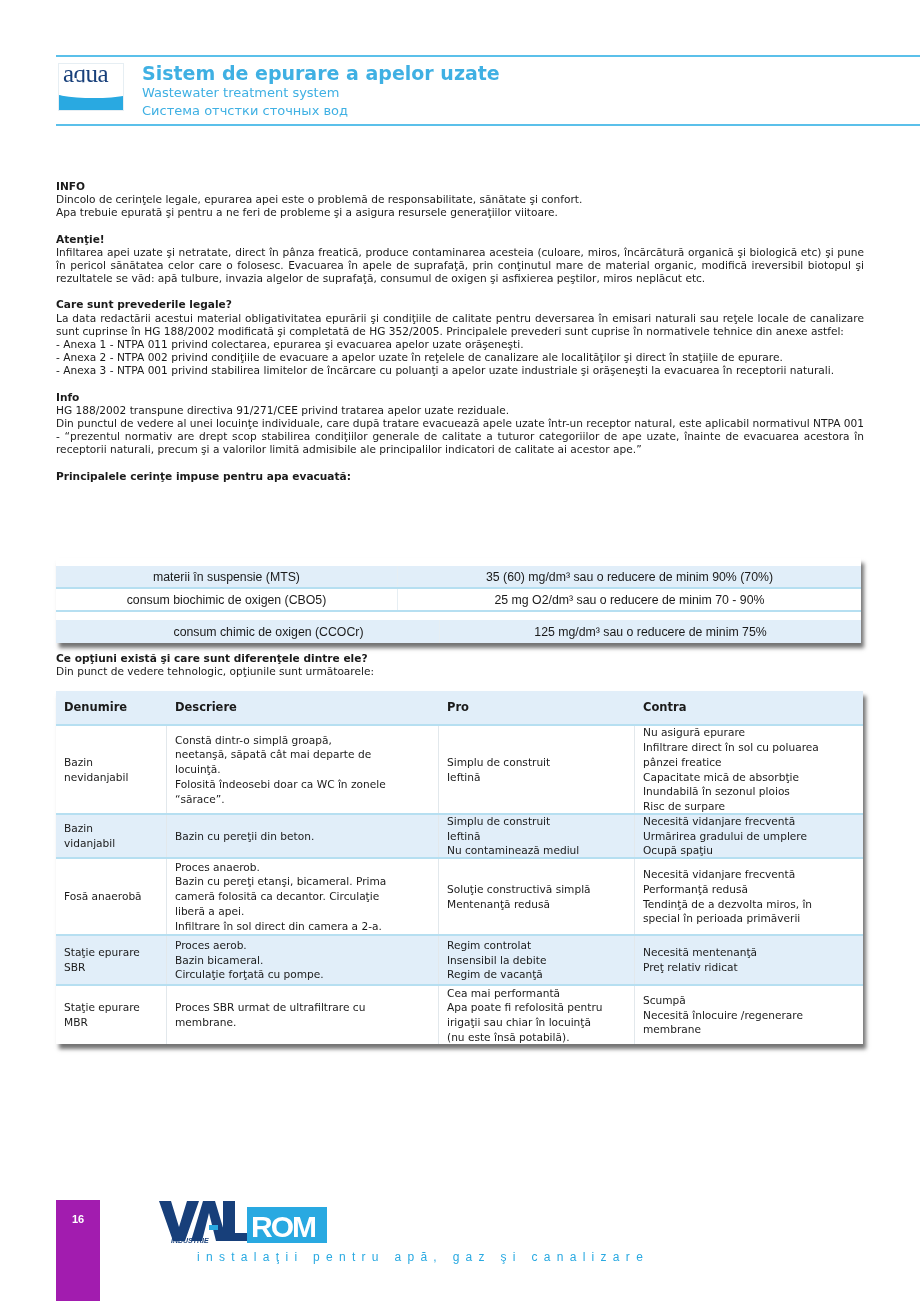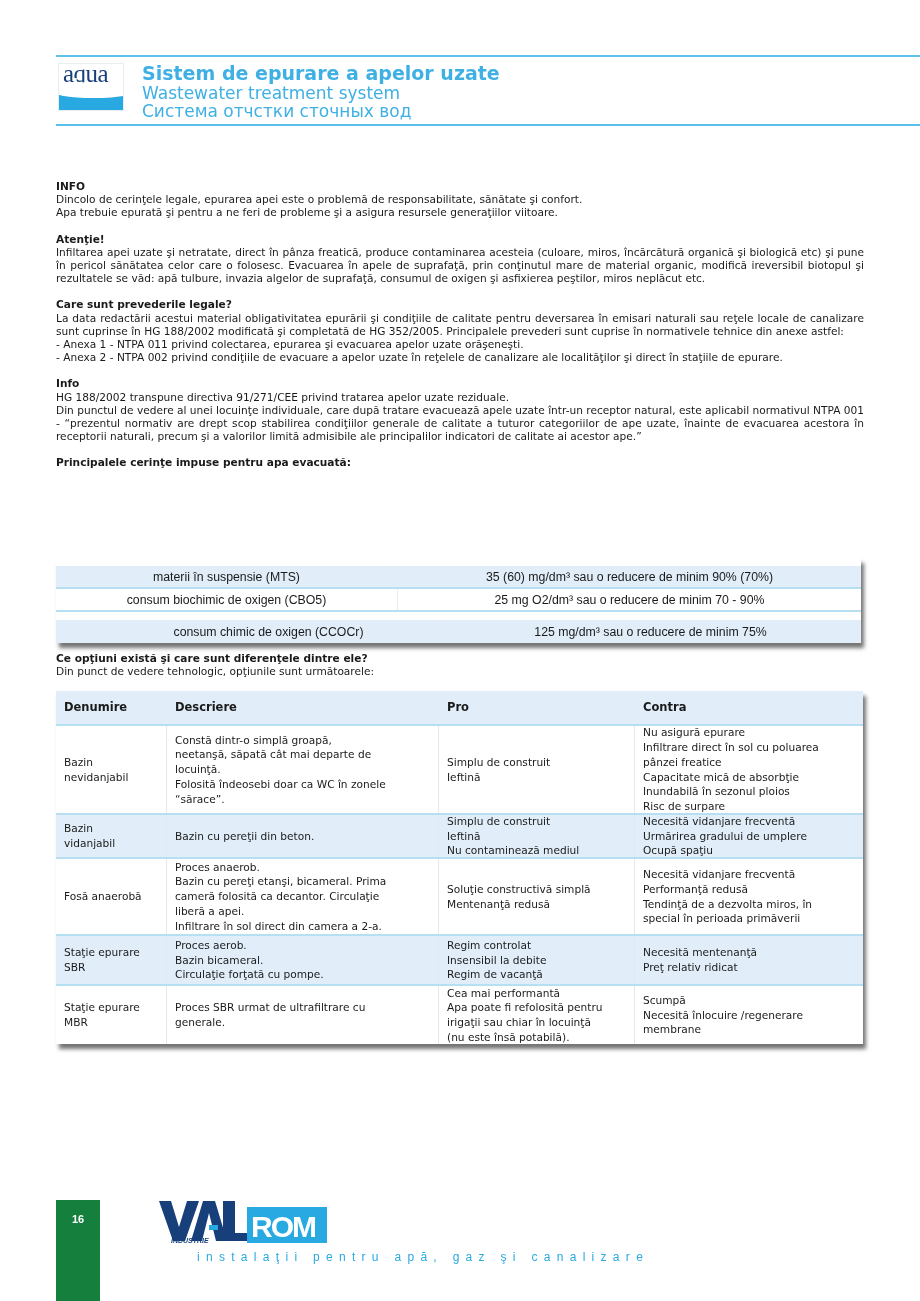--- a/index.html
+++ b/index.html
@@ -10,21 +10,21 @@
   .hdr-line { position: absolute; left: 56px; right: 0; height: 2px; background: #5bc0ea; }
   .hdr-line.top { top: 55px; }
   .hdr-line.bot { top: 124px; }
   .logo { position: absolute; left: 58px; top: 63px; width: 66px; height: 48px; background: #ffffff; border: 1px solid #e6eef3; overflow: hidden; }
   .logo .aqua { position: absolute; left: 4px; top: -4px; font-family: "Liberation Serif", serif; font-size: 25px; color: #173f7a; letter-spacing: -0.5px; }
   .logo .wave { position: absolute; left: 0; top: 26px; width: 66px; height: 31px; background: #29a9e1; }
   .logo .wave::before { content: ""; position: absolute; left: -10px; top: -8px; width: 90px; height: 16px; border-radius: 50%; background: #ffffff; }
   .logo .clean { position: absolute; left: 2px; top: 8px; font-family: "Liberation Serif", serif; font-size: 26px; color: #ffffff; letter-spacing: -0.5px; }
   .title-block { position: absolute; left: 142px; top: 62px; }
   .title-ro { font-family: "DejaVu Sans", sans-serif; font-weight: bold; font-size: 19px; color: #3fb0e3; line-height: 22px; }
-  .title-en, .title-ru { font-family: "DejaVu Sans", sans-serif; font-size: 17px; color: #3fb0e3; line-height: 18px; }
+  .title-en, .title-ru { font-family: "DejaVu Sans", sans-serif; font-size: 13px; color: #3fb0e3; line-height: 18px; }
 
   
   .content { position: absolute; left: 56px; top: 180px; width: 808px; font-size: 10.6px; line-height: 13.2px; }
   .content p { text-align: justify; }
   .content h3 { font-size: 10.6px; font-weight: bold; line-height: 13.2px; }
   .gap { height: 13px; }
 
   
   .req-wrap { position: absolute; left: 56px; top: 558px; width: 805px; box-shadow: 3px 5px 4px rgba(0,0,0,0.55); }
   .req-row { display: flex; height: 23px; align-items: center; font-family: "Liberation Sans", sans-serif; font-size: 12.3px; border-bottom: 2px solid #b6dff1; }
@@ -45,21 +45,21 @@
   .opt-row .cell:last-child { border-right: none; }
   .col-a { width: 111px; }
   .col-b { width: 272px; }
   .col-c { width: 196px; }
   .col-d { flex: 1; }
   .opt-row.header { height: 35px; }
   .opt-row.header .cell { font-weight: bold; font-size: 11.5px; border-right: none; }
   .lines span { display: block; }
 
   
-  .page-tab { position: absolute; left: 56px; top: 1200px; width: 44px; height: 101px; background: #15803d; }
+  .page-tab { position: absolute; left: 56px; top: 1200px; width: 44px; height: 101px; background: #a21caf; }
   .page-num { position: absolute; left: 0; top: 13px; width: 100%; text-align: center; color: #ffffff; font-weight: bold; font-size: 11px; font-family: "Liberation Sans", sans-serif; }
   .valrom { position: absolute; left: 157px; top: 1199px; width: 170px; height: 46px; }
   .tagline { position: absolute; left: 157px; top: 1250px; font-family: "Liberation Sans", sans-serif; font-size: 12px; letter-spacing: 6.3px; color: #29a9e1; margin-left: 40px; }
 </style>
 </head>
 <body>
 
 <div class="hdr-line top"></div>
 <div class="logo">
   <span class="aqua">aqua</span>
@@ -83,20 +83,21 @@
   <section>
     <h3>Atenţie!</h3>
     <p>Infiltarea apei uzate şi netratate, direct în pânza freatică, produce contaminarea acesteia (culoare, miros, încărcătură organică şi biologică etc) şi pune în pericol sănătatea celor care o folosesc. Evacuarea în apele de suprafaţă, prin conţinutul mare de material organic, modifică ireversibil biotopul şi rezultatele se văd: apă tulbure, invazia algelor de suprafaţă, consumul de oxigen şi asfixierea peştilor, miros neplăcut etc.</p>
   </section>
   <div class="gap"></div>
   <section>
     <h3>Care sunt prevederile legale?</h3>
     <p>La data redactării acestui material obligativitatea epurării şi condiţiile de calitate pentru deversarea în emisari naturali sau reţele locale de canalizare sunt cuprinse în HG 188/2002 modificată şi completată de HG 352/2005. Principalele prevederi sunt cuprise în normativele tehnice din anexe astfel:</p>
     <p>- Anexa 1 - NTPA 011 privind colectarea, epurarea şi evacuarea apelor uzate orăşeneşti.</p>
     <p>- Anexa 2 - NTPA 002 privind condiţiile de evacuare a apelor uzate în reţelele de canalizare ale localităţilor şi direct în staţiile de epurare.</p>
+    <p>- Anexa 3 - NTPA 001 privind stabilirea limitelor de încărcare cu poluanţi a apelor uzate industriale şi orăşeneşti la evacuarea în receptorii naturali.</p>
   </section>
   <div class="gap"></div>
   <section>
     <h3>Info</h3>
     <p>HG 188/2002 transpune directiva 91/271/CEE privind tratarea apelor uzate reziduale.</p>
     <p>Din punctul de vedere al unei locuinţe individuale, care după tratare evacuează apele uzate într-un receptor natural, este aplicabil normativul NTPA 001 - “prezentul normativ are drept scop stabilirea condiţiilor generale de calitate a tuturor categoriilor de ape uzate, înainte de evacuarea acestora în receptorii naturali, precum şi a valorilor limită admisibile ale principalilor indicatori de calitate ai acestor ape.”</p>
   </section>
   <div class="gap"></div>
   <h3>Principalele cerinţe impuse pentru apa evacuată:</h3>
 </div>
@@ -254,21 +255,21 @@
   <div class="opt-row" style="height:58px">
     <div class="cell col-a lines">
         <div>
       <span>Staţie epurare</span>
       <span>MBR</span>
         </div>
       </div>
     <div class="cell col-b lines">
         <div>
       <span>Proces SBR urmat de ultrafiltrare cu</span>
-      <span>generale.</span>
+      <span>membrane.</span>
         </div>
       </div>
     <div class="cell col-c lines">
         <div>
       <span>Cea mai performantă</span>
       <span>Apa poate fi refolosită pentru</span>
       <span>irigaţii sau chiar în locuinţă</span>
       <span>(nu este însă potabilă).</span>
         </div>
       </div>

